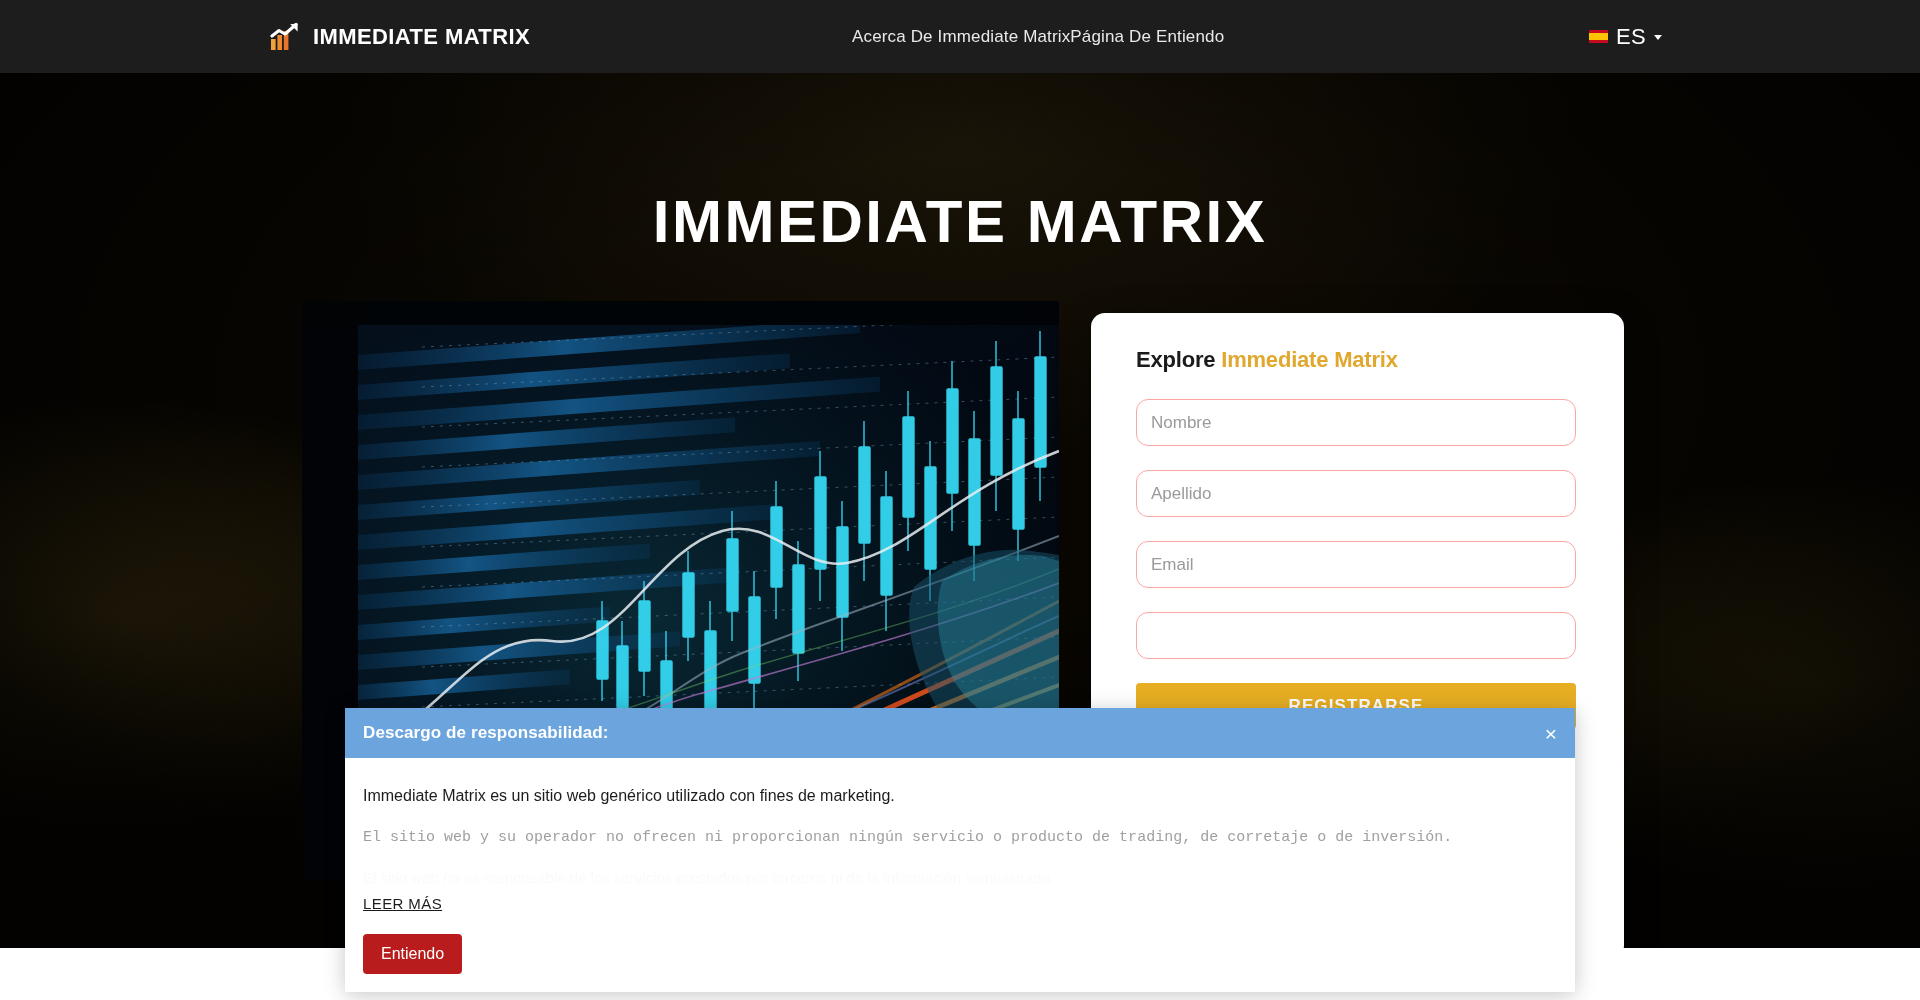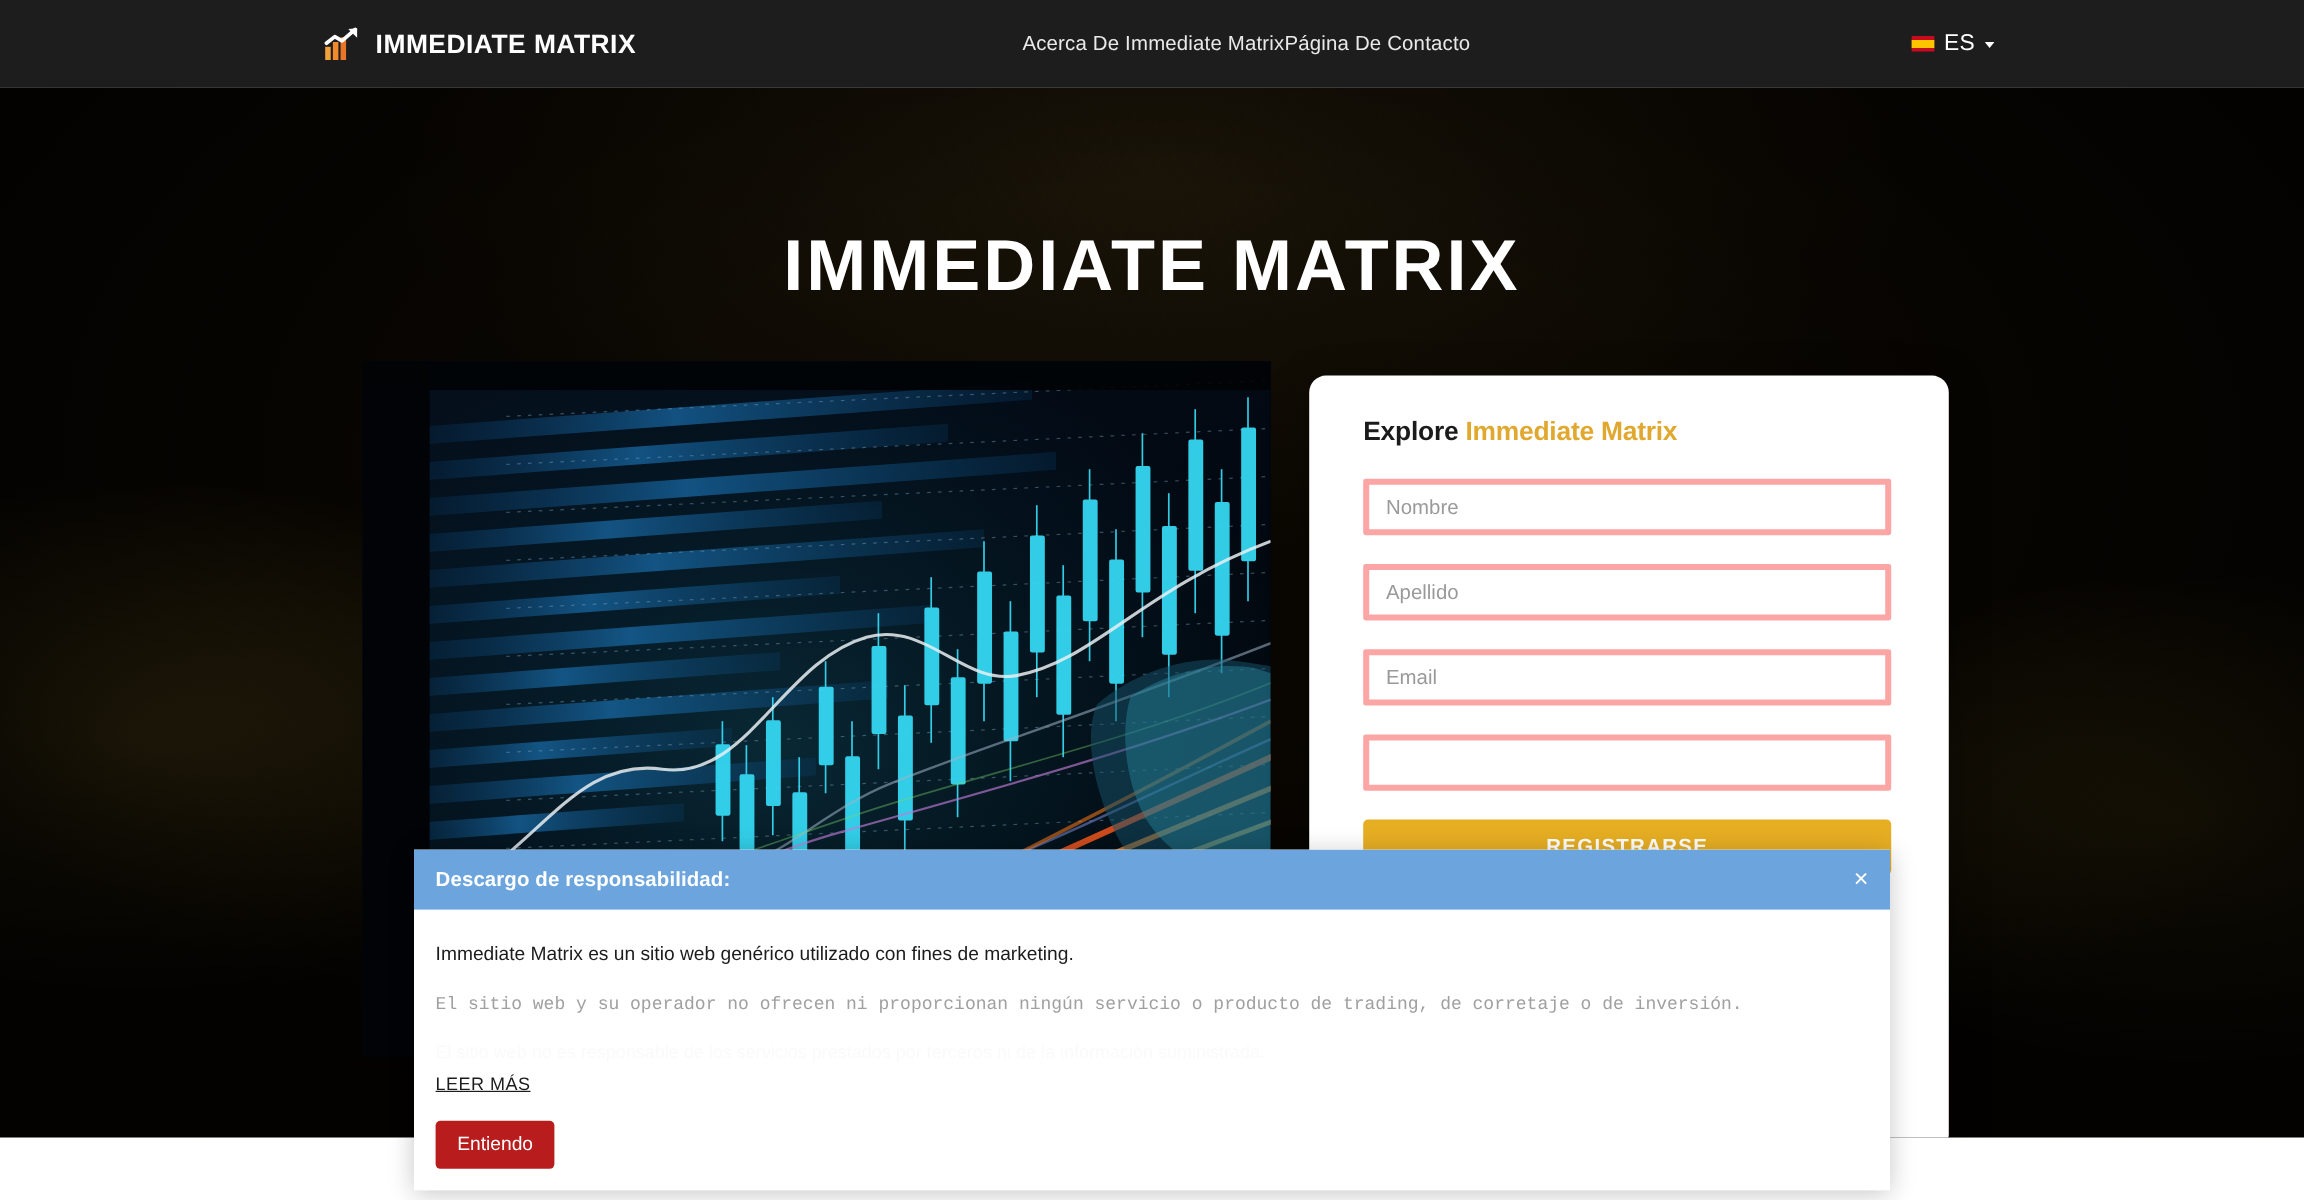--- a/index.html
+++ b/index.html
@@ -73,21 +73,21 @@
   .flag {
     width: 19px;
     height: 13px;
     display: block;
     border-radius: 1px;
     background: linear-gradient(to bottom,
       #c60b1e 0%, #c60b1e 25%,
       #ffc400 25%, #ffc400 75%,
       #c60b1e 75%, #c60b1e 100%);
   }
-  .lang-code { color: #ffffff; font-size: 19px; letter-spacing: 0.3px; }
+  .lang-code { color: #ffffff; font-size: 22px; letter-spacing: 0.3px; }
   .caret {
     width: 0; height: 0;
     border-left: 4.5px solid transparent;
     border-right: 4.5px solid transparent;
     border-top: 5px solid #ffffff;
     margin-top: 2px;
   }
 
   
   .hero {
@@ -175,22 +175,22 @@
     color: #1b1b1b;
     letter-spacing: -0.2px;
     margin-bottom: 26px;
     white-space: nowrap;
   }
   .card-title .gold { color: #e0a82e; }
 
   .field {
     width: 440px;
     height: 47px;
-    border: 5px solid #fca5a5;
-    border-radius: 2px;
+    border: 1px solid #fca5a5;
+    border-radius: 12px;
     margin-bottom: 24px;
     display: flex;
     align-items: center;
     padding: 16px 14px;
     background: #ffffff;
   }
   .field-placeholder {
     color: #9a9a9a;
     font-size: 17px;
   }
@@ -337,21 +337,21 @@
         <rect x="7.4" y="13" width="4.6" height="15" fill="#ef8b2c"></rect>
         <rect x="13.8" y="9" width="4.6" height="19" fill="#e8762a"></rect>
         <polyline points="2,14 9,8.5 15,12 26,2.5" fill="none" stroke="#ffffff" stroke-width="3.1" stroke-linejoin="round" stroke-linecap="round"></polyline>
         <polygon points="27.6,1.5 27.6,9.4 20.2,2.2" fill="#ffffff"></polygon>
       </svg>
       <span class="brand-name">IMMEDIATE MATRIX</span>
     </a>
 
     <nav class="nav-links">
       <a class="nav-link" href="#">Acerca De Immediate Matrix</a>
-      <a class="nav-link" href="#">Página De Contacto</a>
+      <a class="nav-link" href="#">Página De Entiendo</a>
     </nav>
 
     <div class="lang-switch">
       <span class="flag"></span>
       <span class="lang-code">ES</span>
       <span class="caret"></span>
     </div>
 
   </div>
 

